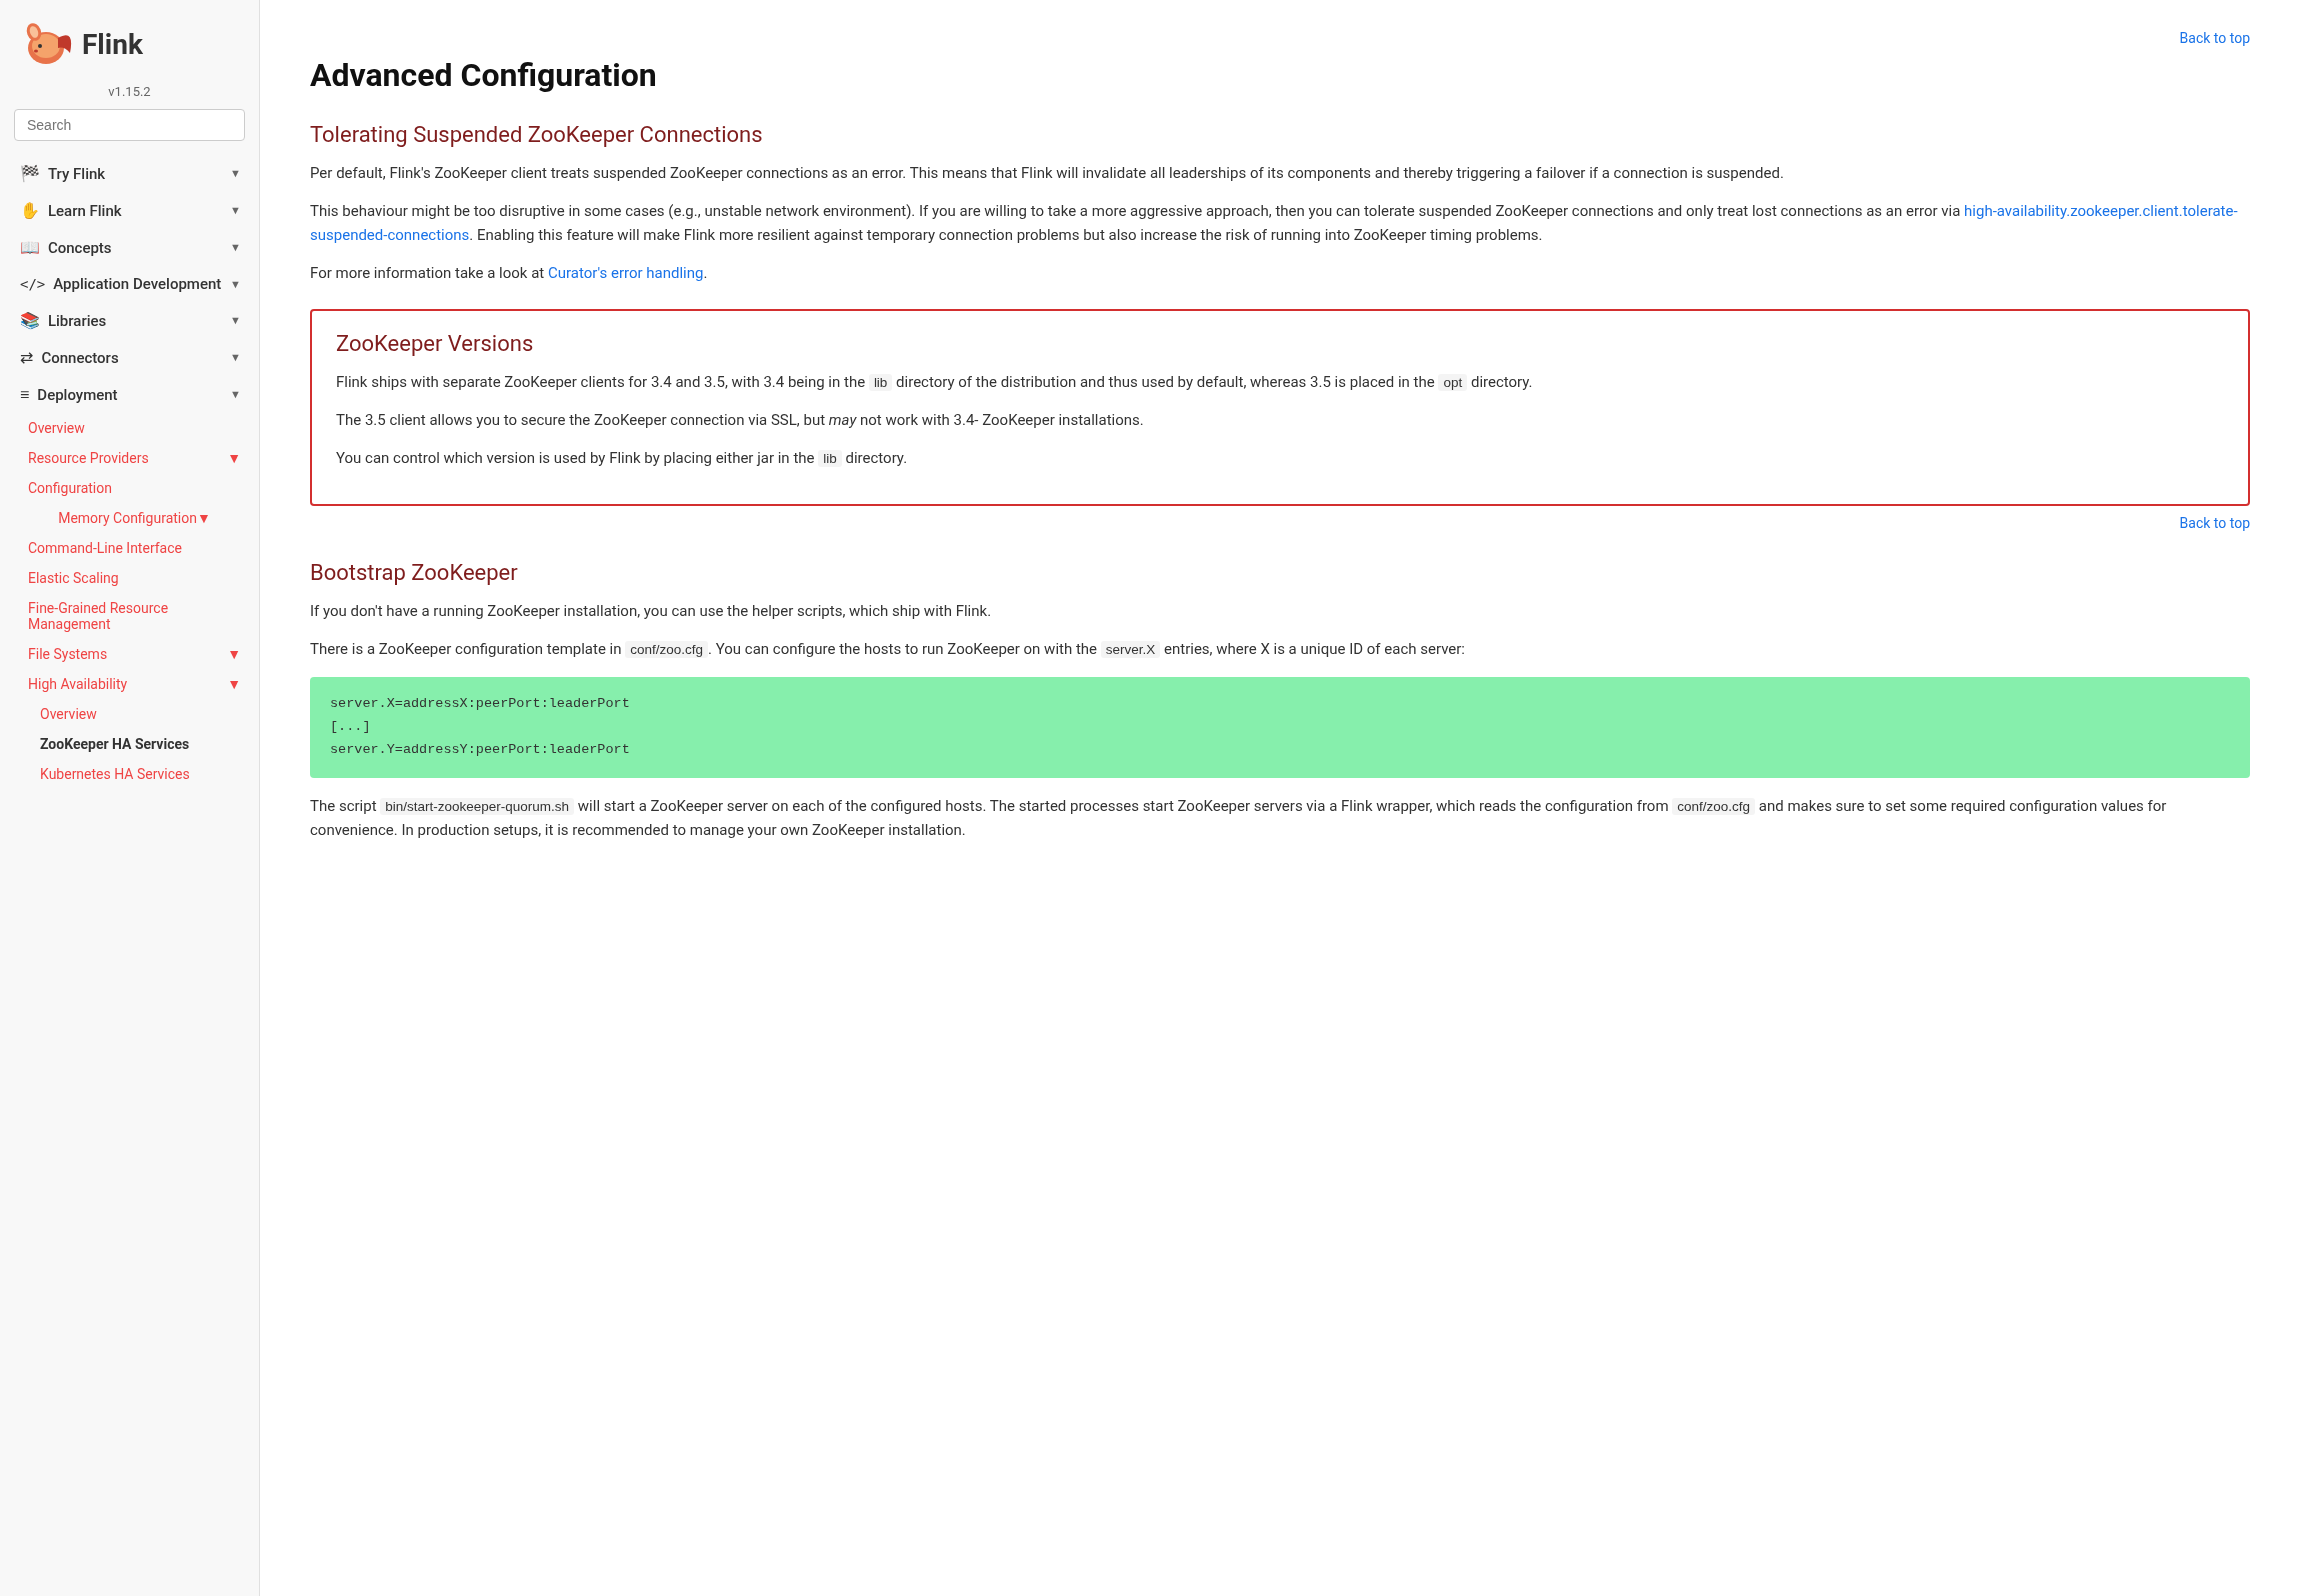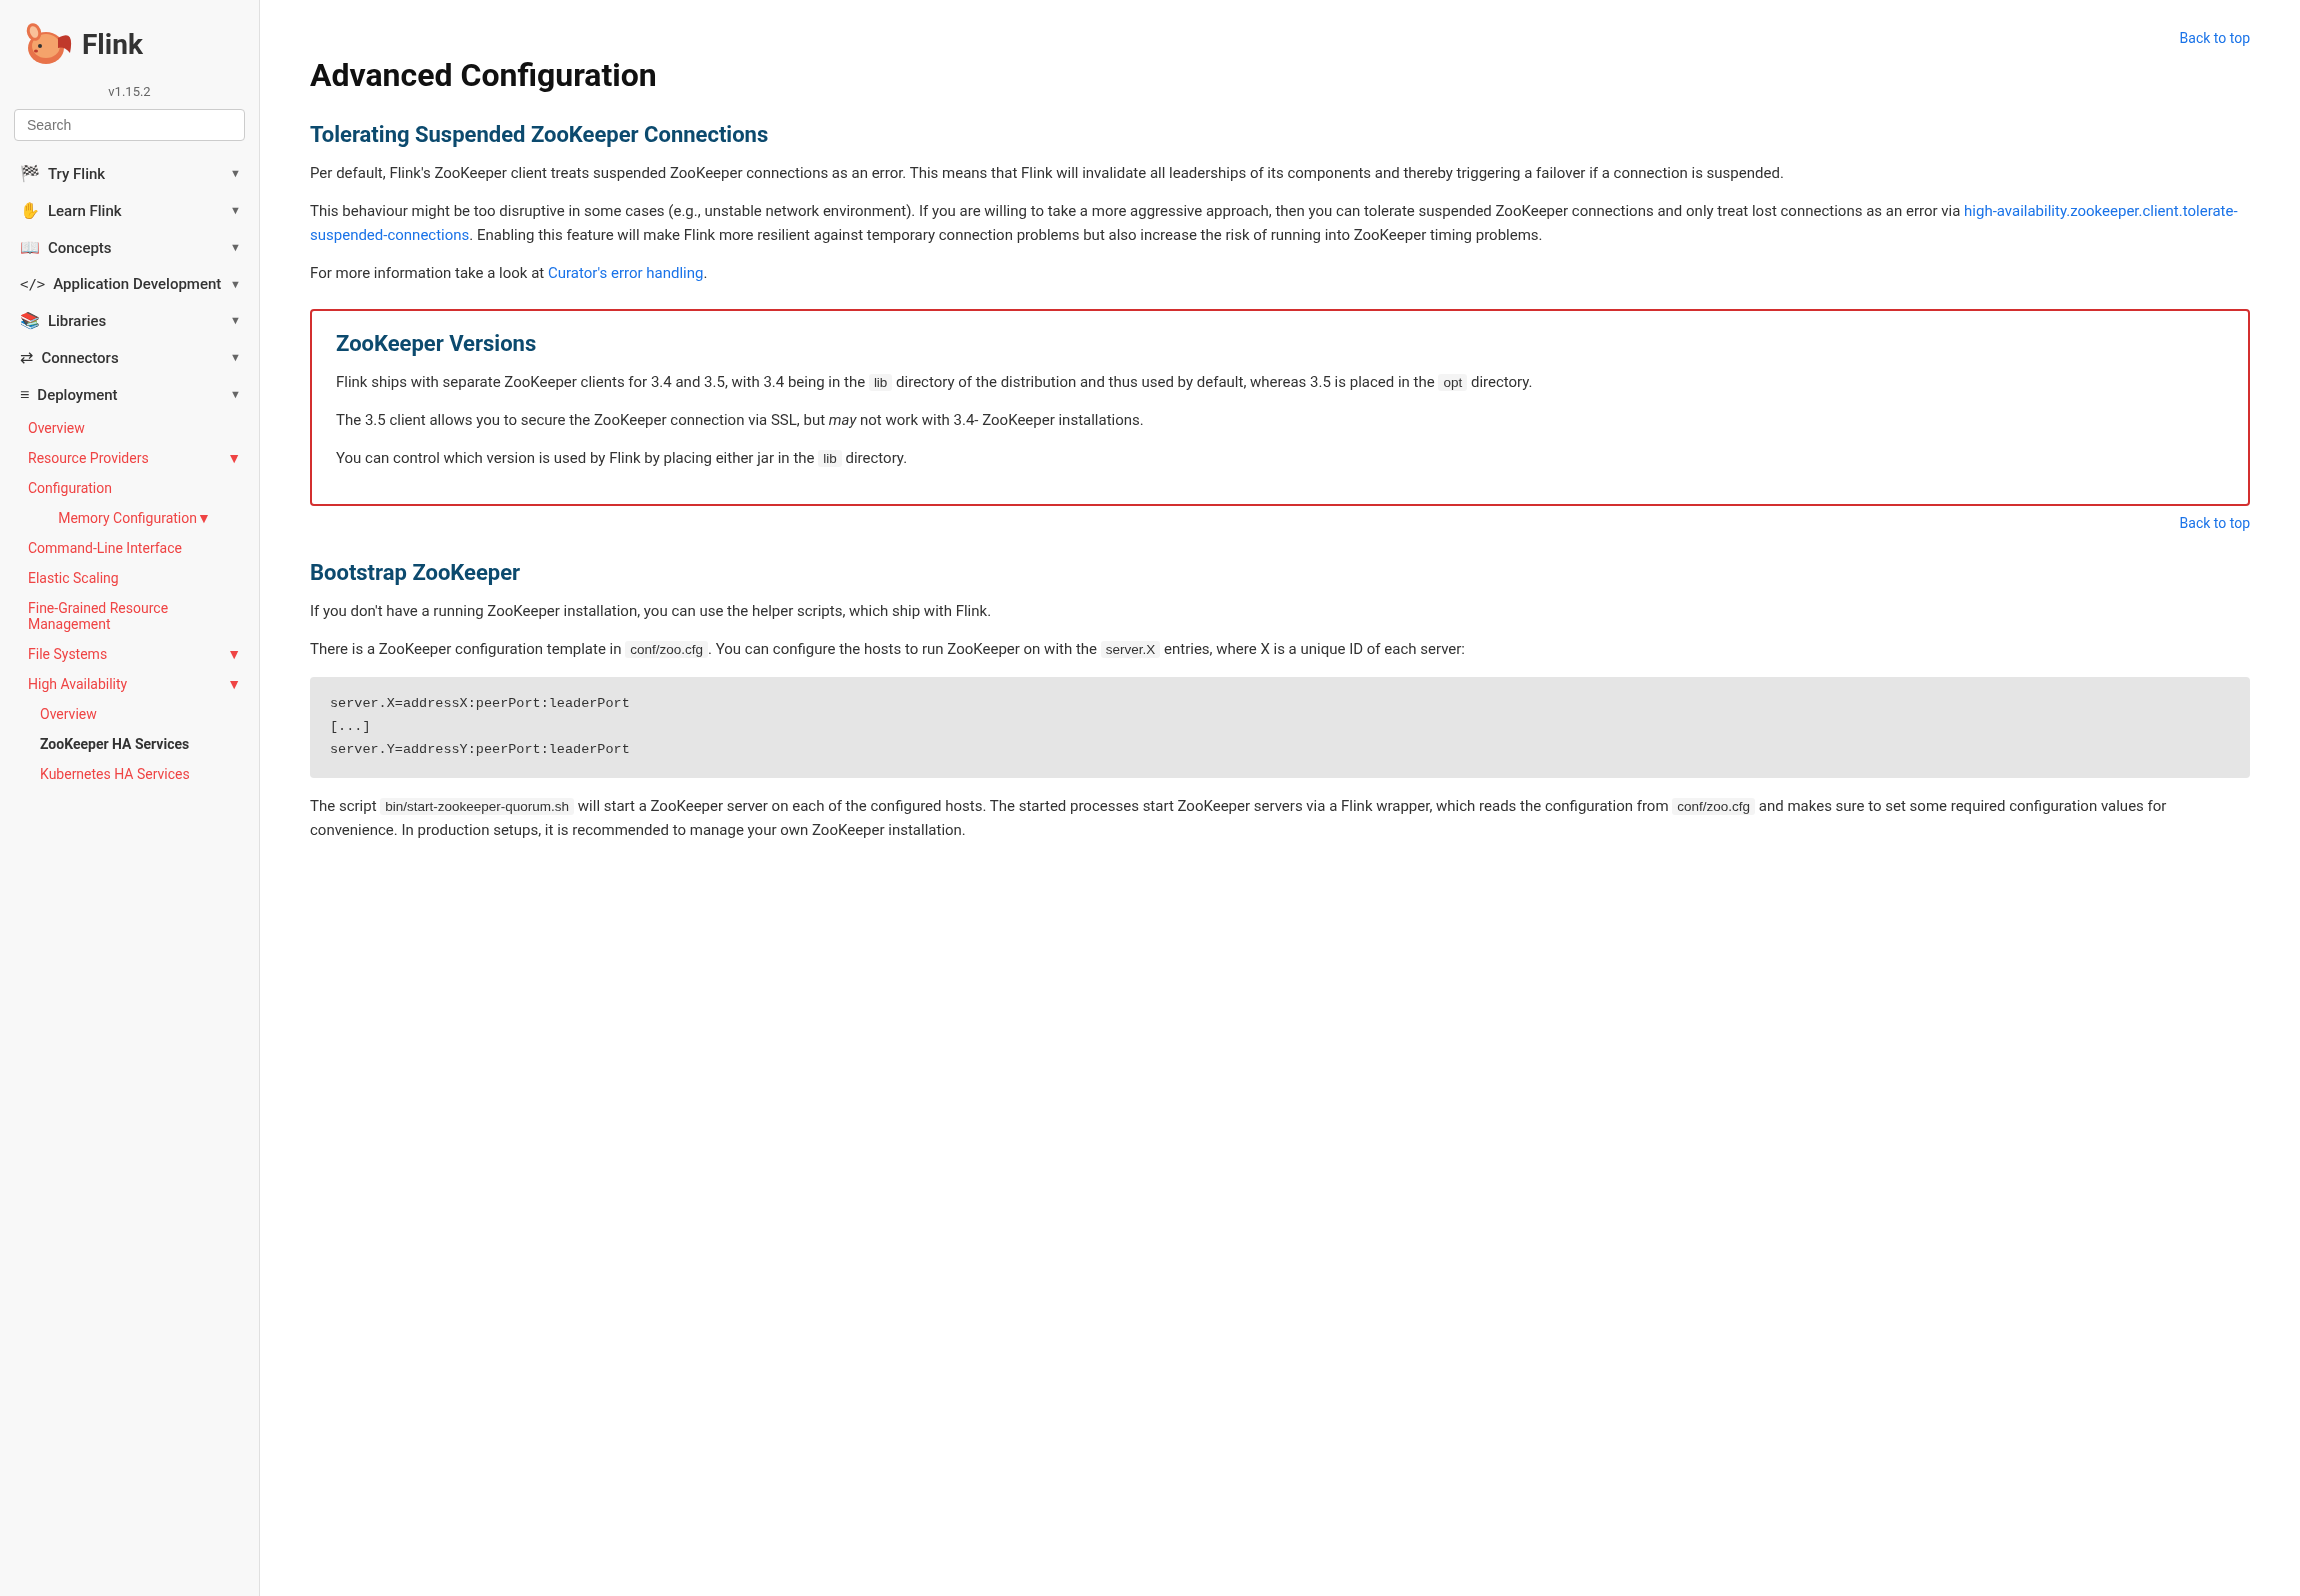--- a/index.html
+++ b/index.html
@@ -109,22 +109,22 @@
     .back-to-top a { color: #1a73e8; text-decoration: none; }
     .page-title {
       font-size: 32px;
       font-weight: 700;
       color: #111;
       margin-bottom: 24px;
       padding-top: 6px;
     }
     .section-title {
       font-size: 22px;
-      font-weight: 700;
-      color: #0c4a6e;
+      font-weight: 400;
+      color: #7f1d1d;
       margin-bottom: 14px;
       margin-top: 28px;
     }
     .content-para {
       font-size: 15px;
       color: #333;
       line-height: 1.6;
       margin-bottom: 14px;
     }
     .content-para a {
@@ -145,21 +145,21 @@
     code {
       font-family: Liberation Sans, sans-serif;
       background: #f4f4f4;
       border-radius: 3px;
       padding: 1px 5px;
       font-size: 13.5px;
       color: #333;
     }
     
     .code-block {
-      background: #e5e5e5;
+      background: #86efac;
       border-radius: 4px;
       padding: 16px 20px;
       font-family: 'Courier New', Courier, monospace;
       font-size: 13.5px;
       color: #333;
       margin: 16px 0;
       line-height: 1.7;
     }
     em { font-style: italic; }
     .back-to-top-lower {

